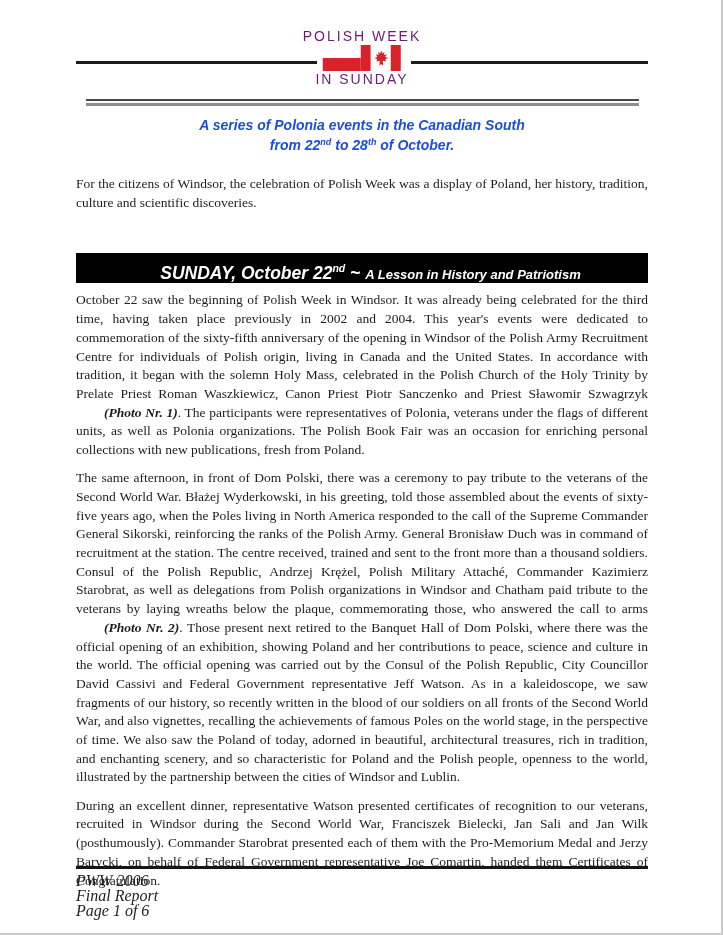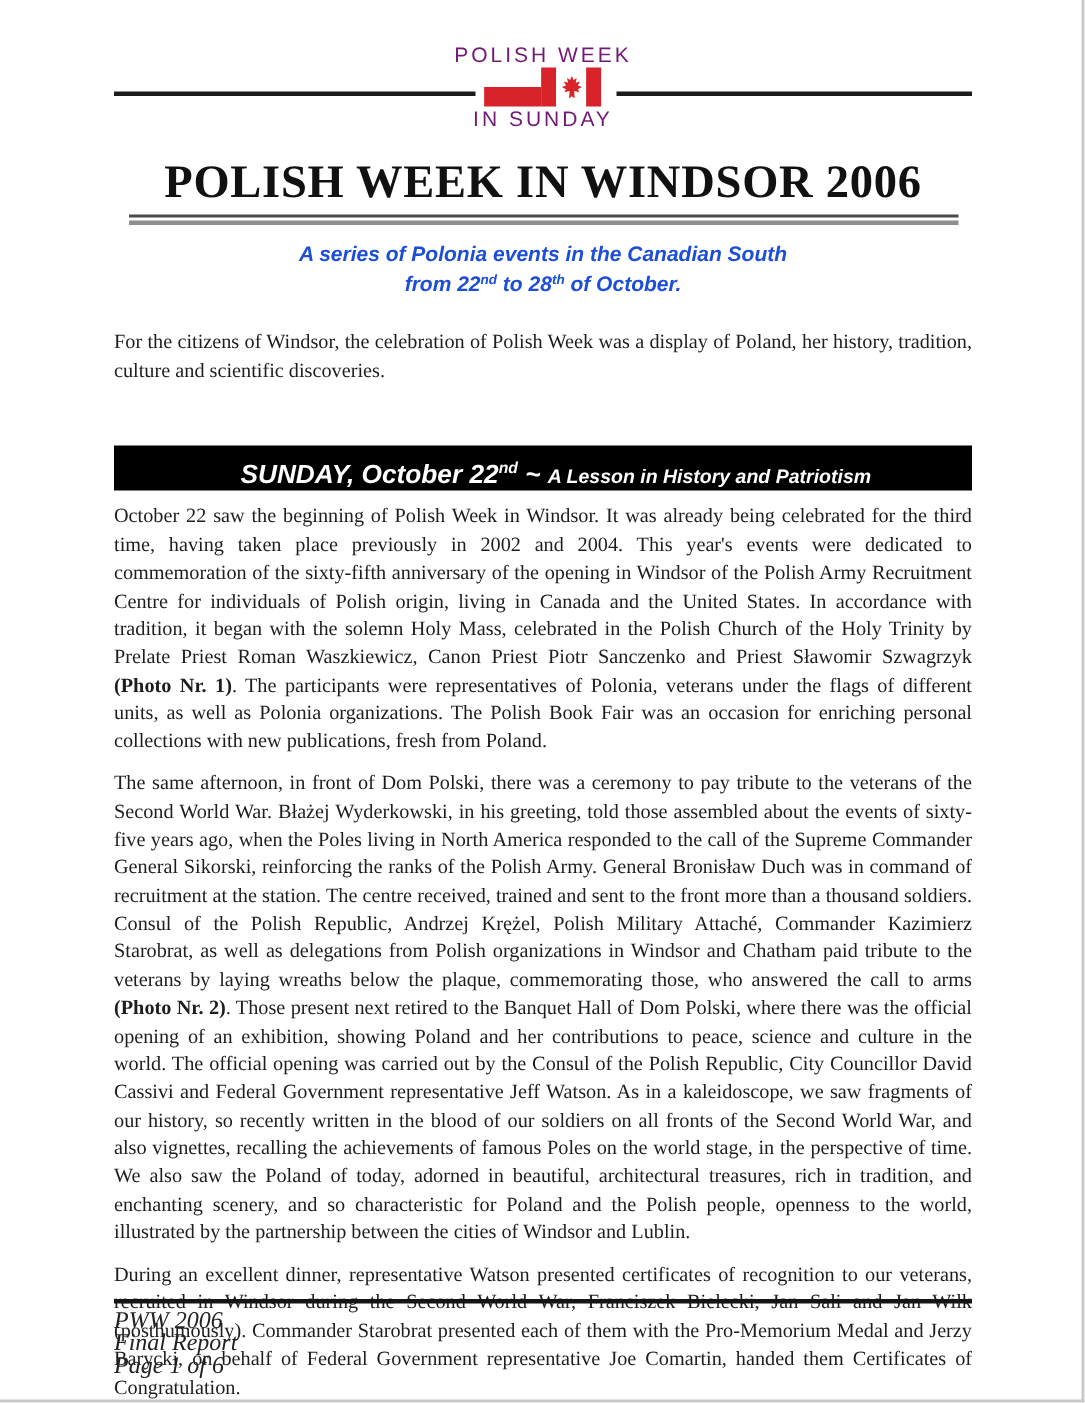--- a/index.html
+++ b/index.html
@@ -38,21 +38,21 @@
 
   
   .intro{margin:21px 0 0 0;font-size:13.5px;line-height:18.7px;text-align:justify;}
   .banner{margin-top:41px;background:#000000;color:#ffffff;height:30px;line-height:30px;
     text-align:center;font-family:"Liberation Sans",sans-serif;font-weight:700;font-style:italic;
     white-space:nowrap;padding-left:17px;}
   .bodypara{margin:8px 0 9.5px 0;font-size:13.5px;line-height:18.7px;text-align:justify;}
   .bodypara + .bodypara{margin-top:0;}
 
   
-  .run-bi{font-weight:700;}
+  .run-bi{font-weight:700;font-style:italic;margin-left:28px;}
   .run-sup{font-size:9px;vertical-align:5px;}
   .run-lg{font-size:17.5px;}
   .run-lg-sup{font-size:10.5px;vertical-align:7px;}
   .run-sm{font-size:13px;}
 
   
   .footer{position:absolute;left:76px;width:572px;top:866px;}
   .footer-rule{height:3px;background:#151515;}
   .footer-row{display:flex;justify-content:space-between;margin-top:4px;
     font-style:italic;font-size:16px;line-height:15px;color:#222;flex-direction:column;}
@@ -80,21 +80,20 @@
                 <path fill="#d8232a" d="M50 4 L57 20 L69 12 L65 30 L82 25 L73 41 L90 47 L73 56 L80 68 L59 63 L61 92 L50 83 L39 92 L41 63 L20 68 L27 56 L10 47 L27 41 L18 25 L35 30 L31 12 L43 20 Z"></path>
               </svg>
             </div>
             <div class="bar"></div>
           </div>
         </div>
         <div class="logo-text">IN SUNDAY</div>
       </div>
     </div>
 
-    <h1 class="title">POLISH WEEK IN WINDSOR 2006</h1>
     <div class="title-underline"></div>
 
     <div class="subtitle">
       <div>A series of Polonia events in the Canadian South</div>
       <div><span>from 22</span><span class="run-sup">nd</span><span> to 28</span><span class="run-sup">th</span><span> of October.</span></div>
     </div>
 
     <p class="intro">For the citizens of Windsor, the celebration of Polish Week was a display of Poland, her history, tradition, culture and scientific discoveries.</p>
 
     <div class="banner"><span class="run-lg">SUNDAY, October 22</span><span class="run-lg-sup">nd</span><span class="run-lg"> ~ </span><span class="run-sm">A Lesson in History and Patriotism</span></div>

